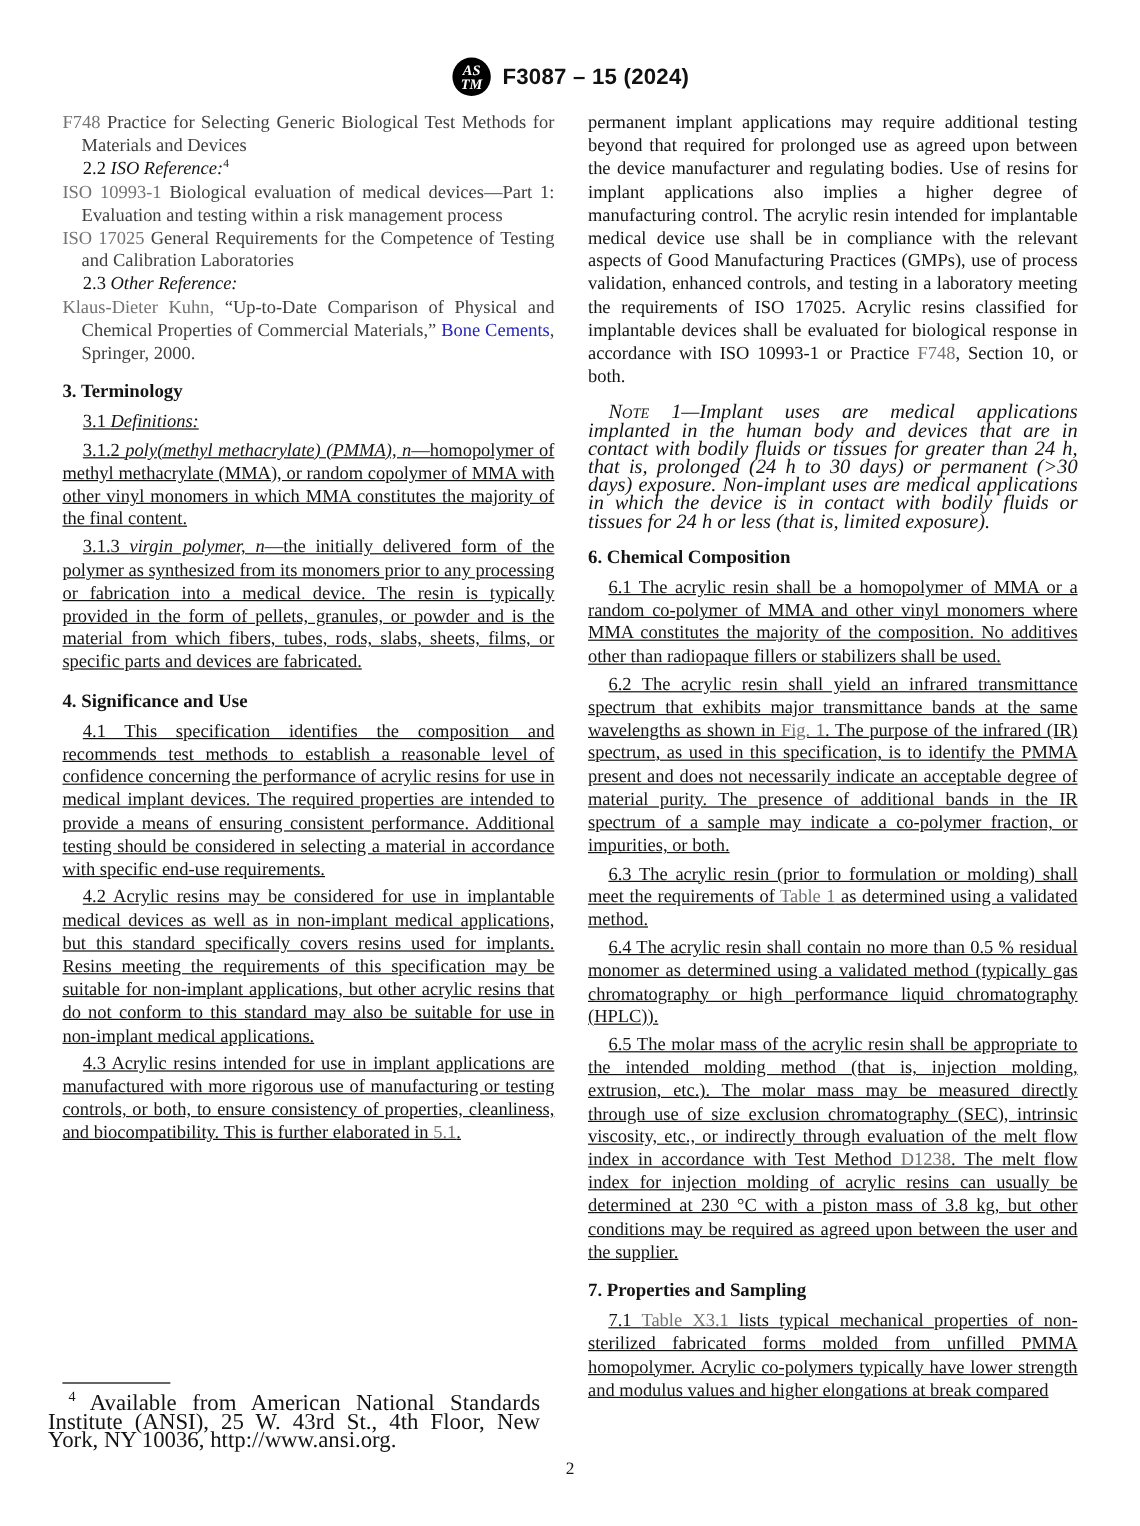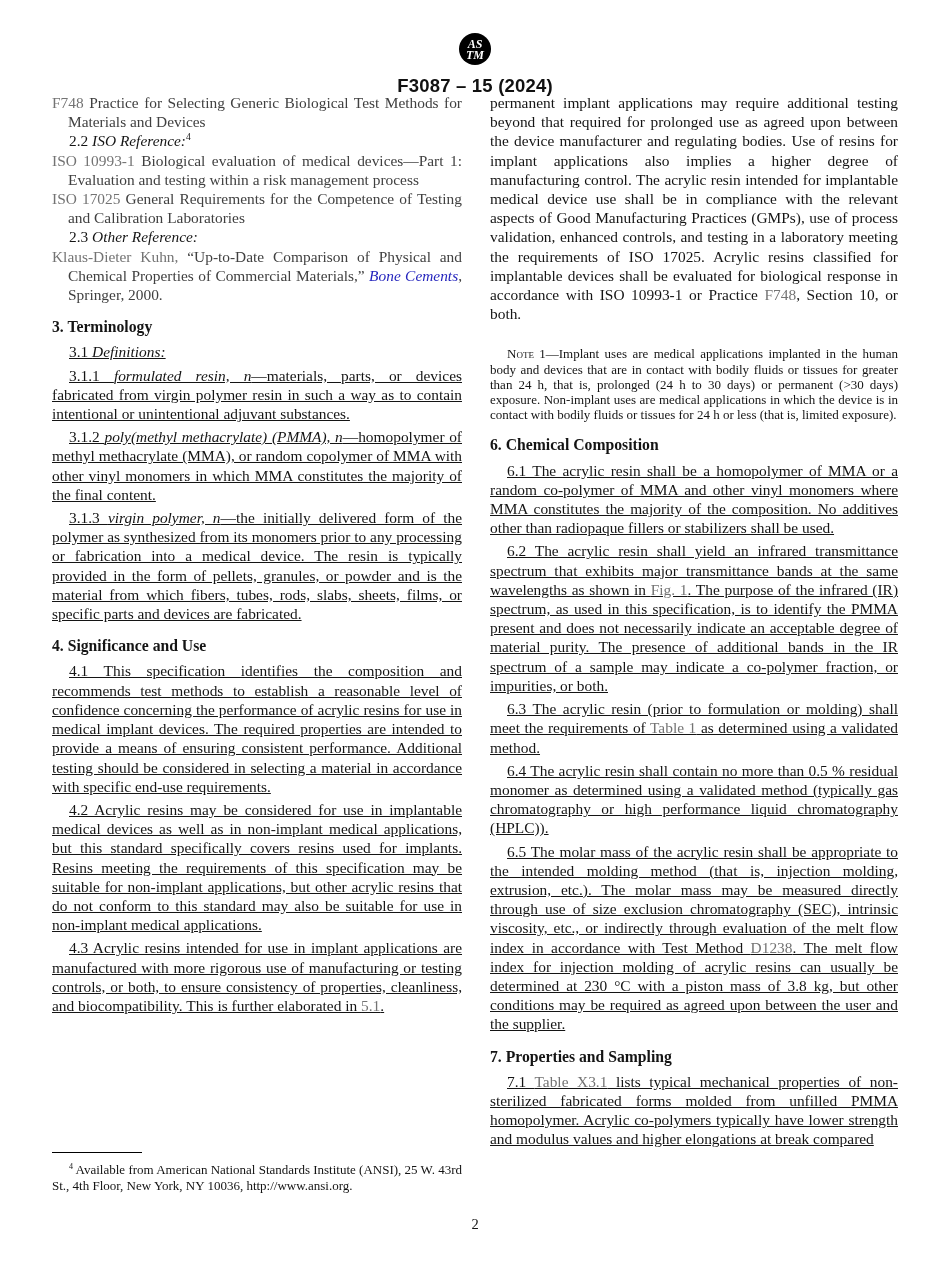--- a/index.html
+++ b/index.html
@@ -1,53 +1,53 @@
 <!DOCTYPE html>
 <html><head>
 <meta charset="utf-8">
 <style>
   html,body{margin:0;padding:0;background:#ffffff;}
   .page{position:relative;width:950px;height:1272px;background:#ffffff;
         font-family:"Liberation Serif",serif;color:#141414;overflow:hidden;}
 
   
   .header{position:absolute;top:44px;left:0;width:100%;height:40px;
-          display:flex;justify-content:center;align-items:center;gap:9px;flex-direction:column;}
+          display:flex;justify-content:center;align-items:center;gap:9px;}
   .logo{width:34px;height:34px;flex:0 0 auto;}
   .header-title{font-family:"Liberation Sans",sans-serif;font-weight:bold;
                 font-size:18.5px;letter-spacing:.2px;color:#111;}
 
   
   .col{position:absolute;top:93px;font-size:15.4px;line-height:19.2px;}
   .col-left{left:52px;width:410px;}
   .col-right{left:490px;width:408px;}
 
   .ref{padding-left:16px;text-indent:-16px;text-align:justify;}
   .num-item{text-indent:17px;text-align:justify;}
   .para{text-indent:17px;text-align:justify;margin-top:4px;text-decoration:underline;}
   .para-cont{text-indent:0;text-align:justify;margin-top:0;font-family:Liberation Serif, serif;}
   .heading{font-weight:bold;font-size:15.7px;margin:13px 0 6px 0;text-align:left;}
-  .note{font-size:13px;line-height:15.2px;text-align:justify;
-        text-indent:17px;margin-top:23px;margin-bottom:4px;}
+  .note{font-size:17px;line-height:15.2px;text-align:justify;
+        text-indent:17px;margin-top:12px;margin-bottom:4px;font-style:italic;}
 
   
   .footnote-rule{position:absolute;left:52px;top:1152px;width:90px;height:0;
                  border-top:1.4px solid #000;}
-  .footnote{position:absolute;left:52px;top:1162px;width:410px;
-            font-size:13px;line-height:15.6px;text-align:justify;text-indent:17px;}
+  .footnote{position:absolute;left:40px;top:1162px;width:410px;
+            font-size:19px;line-height:15.6px;text-align:justify;text-indent:17px;}
 
   .page-number{position:absolute;top:1216px;left:0;width:100%;
                text-align:center;font-size:14.5px;}
 
   
   .seg-p{}
   .seg-i{font-style:italic;}
   .seg-r{color:#737373;}
   .seg-b{color:#404040;}
-  .seg-bi{color:#2424bd;font-style:italic;}
+  .seg-bi{color:#2424bd;}
   .seg-sc{font-variant:small-caps;}
   .seg-sup{vertical-align:super;font-size:0.62em;line-height:0;}
 </style>
 </head>
 <body>
 
 <div class="page">
 
   <div class="header">
     <svg class="logo" viewBox="0 0 34 34">
@@ -60,21 +60,20 @@
 
   <div class="col col-left">
     <div class="ref"><span class="seg-r">F748</span><span class="seg-b"> Practice for Selecting Generic Biological Test Methods for Materials and Devices</span></div>
     <div class="num-item"><span class="seg-p">2.2 </span><span class="seg-i">ISO Reference:</span><span class="seg-sup">4</span></div>
     <div class="ref"><span class="seg-r">ISO 10993-1</span><span class="seg-b"> Biological evaluation of medical devices—Part 1: Evaluation and testing within a risk management process</span></div>
     <div class="ref"><span class="seg-r">ISO 17025</span><span class="seg-b"> General Requirements for the Competence of Testing and Calibration Laboratories</span></div>
     <div class="num-item"><span class="seg-p">2.3 </span><span class="seg-i">Other Reference:</span></div>
     <div class="ref"><span class="seg-r">Klaus-Dieter Kuhn,</span><span class="seg-b"> “Up-to-Date Comparison of Physical and Chemical Properties of Commercial Materials,” </span><span class="seg-bi">Bone Cements</span><span class="seg-b">, Springer, 2000.</span></div>
     <div class="heading">3. Terminology</div>
     <div class="para"><span class="seg-p">3.1 </span><span class="seg-i">Definitions:</span></div>
-    <div class="para"><span class="seg-p">3.1.1 </span><span class="seg-i">formulated resin, n</span><span class="seg-p">—materials, parts, or devices fabricated from virgin polymer resin in such a way as to contain intentional or unintentional adjuvant substances.</span></div>
     <div class="para"><span class="seg-p">3.1.2 </span><span class="seg-i">poly(methyl methacrylate) (PMMA), n</span><span class="seg-p">—homopolymer of methyl methacrylate (MMA), or random copolymer of MMA with other vinyl monomers in which MMA constitutes the majority of the final content.</span></div>
     <div class="para"><span class="seg-p">3.1.3 </span><span class="seg-i">virgin polymer, n</span><span class="seg-p">—the initially delivered form of the polymer as synthesized from its monomers prior to any processing or fabrication into a medical device. The resin is typically provided in the form of pellets, granules, or powder and is the material from which fibers, tubes, rods, slabs, sheets, films, or specific parts and devices are fabricated.</span></div>
     <div class="heading">4. Significance and Use</div>
     <div class="para"><span class="seg-p">4.1 This specification identifies the composition and recommends test methods to establish a reasonable level of confidence concerning the performance of acrylic resins for use in medical implant devices. The required properties are intended to provide a means of ensuring consistent performance. Additional testing should be considered in selecting a material in accordance with specific end-use requirements.</span></div>
     <div class="para"><span class="seg-p">4.2 Acrylic resins may be considered for use in implantable medical devices as well as in non-implant medical applications, but this standard specifically covers resins used for implants. Resins meeting the requirements of this specification may be suitable for non-implant applications, but other acrylic resins that do not conform to this standard may also be suitable for use in non-implant medical applications.</span></div>
     <div class="para"><span class="seg-p">4.3 Acrylic resins intended for use in implant applications are manufactured with more rigorous use of manufacturing or testing controls, or both, to ensure consistency of properties, cleanliness, and biocompatibility. This is further elaborated in </span><span class="seg-r">5.1</span><span class="seg-p">.</span></div>
   </div>
 
   <div class="col col-right">
     <div class="para-cont"><span class="seg-p">permanent implant applications may require additional testing beyond that required for prolonged use as agreed upon between the device manufacturer and regulating bodies. Use of resins for implant applications also implies a higher degree of manufacturing control. The acrylic resin intended for implantable medical device use shall be in compliance with the relevant aspects of Good Manufacturing Practices (GMPs), use of process validation, enhanced controls, and testing in a laboratory meeting the requirements of ISO 17025. Acrylic resins classified for implantable devices shall be evaluated for biological response in accordance with ISO 10993-1 or Practice </span><span class="seg-r">F748</span><span class="seg-p">, Section 10, or both.</span></div>

